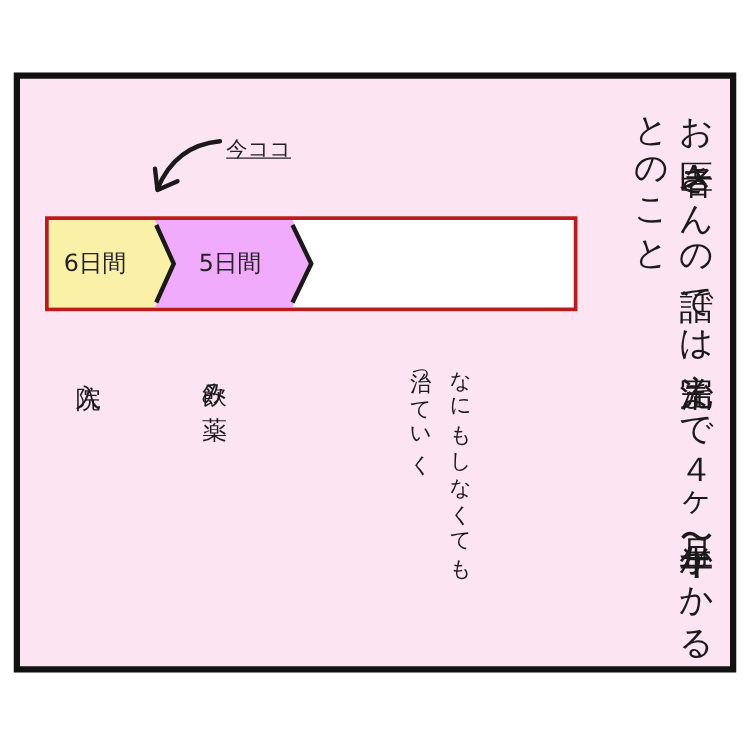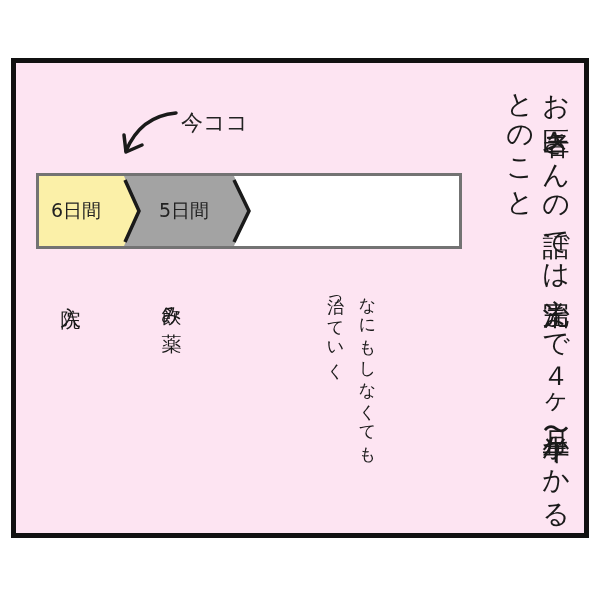--- a/index.html
+++ b/index.html
@@ -11,30 +11,30 @@
     position: absolute; left: 11px; top: 58px; width: 568px; height: 470px;
     border: 5px solid #111; background: #fde4f2;
   }
   .vtext {
     position: absolute; writing-mode: vertical-rl; text-orientation: upright;
     letter-spacing: 2px; color: #1a1a1a;
   }
   .narration { right: 10px; top: 12px; font-size: 27px; line-height: 36px; height: 460px; }
   .timeline {
     position: absolute; left: 20px; top: 110px; width: 420px; height: 70px;
-    border: 3px solid #737373; background: #ffffff; overflow: hidden;
+    border: 3px solid #b91c1c; background: #ffffff; overflow: hidden;
   }
   .seg { position: absolute; top: 0; height: 100%; display: flex; align-items: center; font-size: 19px; }
   .seg1 { left: 0; width: 100px; background: #fbf0a8; padding-left: 12px; box-sizing: border-box; }
-  .seg2 { left: 85px; width: 125px; background: #a3a3a3; padding-left: 35px; box-sizing: border-box;
+  .seg2 { left: 85px; width: 125px; background: #f0abfc; padding-left: 35px; box-sizing: border-box;
           clip-path: polygon(0 0, 88% 0, 100% 50%, 88% 100%, 0 100%, 12% 50%); }
   .seg1clip { clip-path: polygon(0 0, 86% 0, 100% 50%, 86% 100%, 0 100%); }
   .seg3 { left: 230px; width: 170px; padding-left: 22px; }
   .chev { position: absolute; top: 0; height: 100%; }
-  .note { position: absolute; left: 165px; top: 45px; font-size: 22px; font-family: "DejaVu Sans", sans-serif; }
+  .note { position: absolute; left: 165px; top: 45px; font-size: 17px; font-family: "DejaVu Sans", sans-serif; text-decoration: underline; }
   .arrow { position: absolute; left: 98px; top: 42px; }
   .label { font-size: 20px; line-height: 26px; }
 </style>
 </head>
 <body>
 
 <div class="panel">
 
   <div class="vtext narration">お医者さんの話では完治まで４ヶ月〜半年かかるとのこと</div>
 

